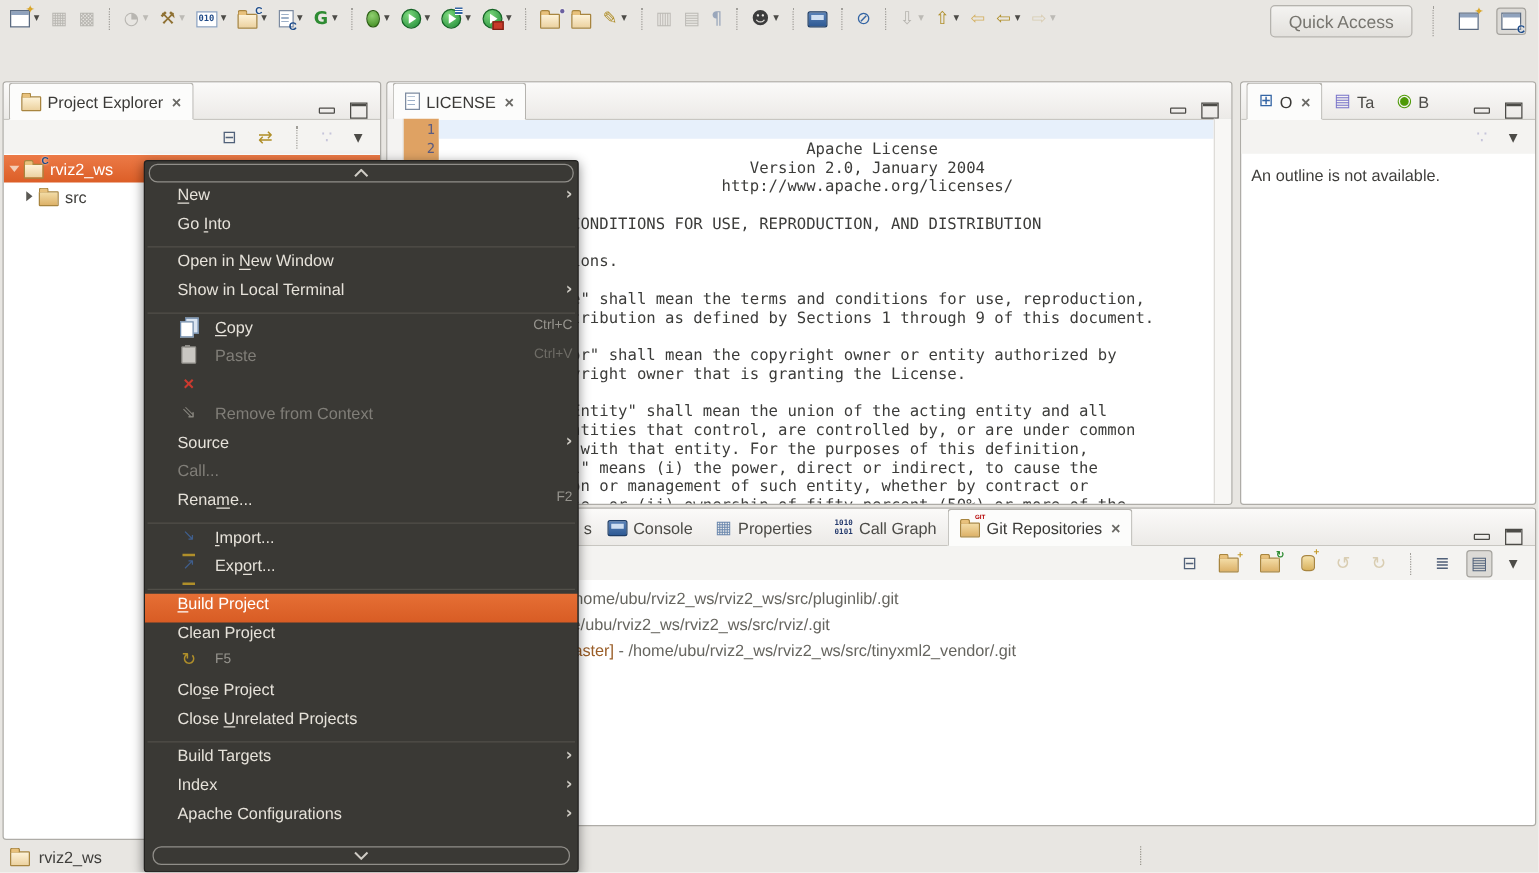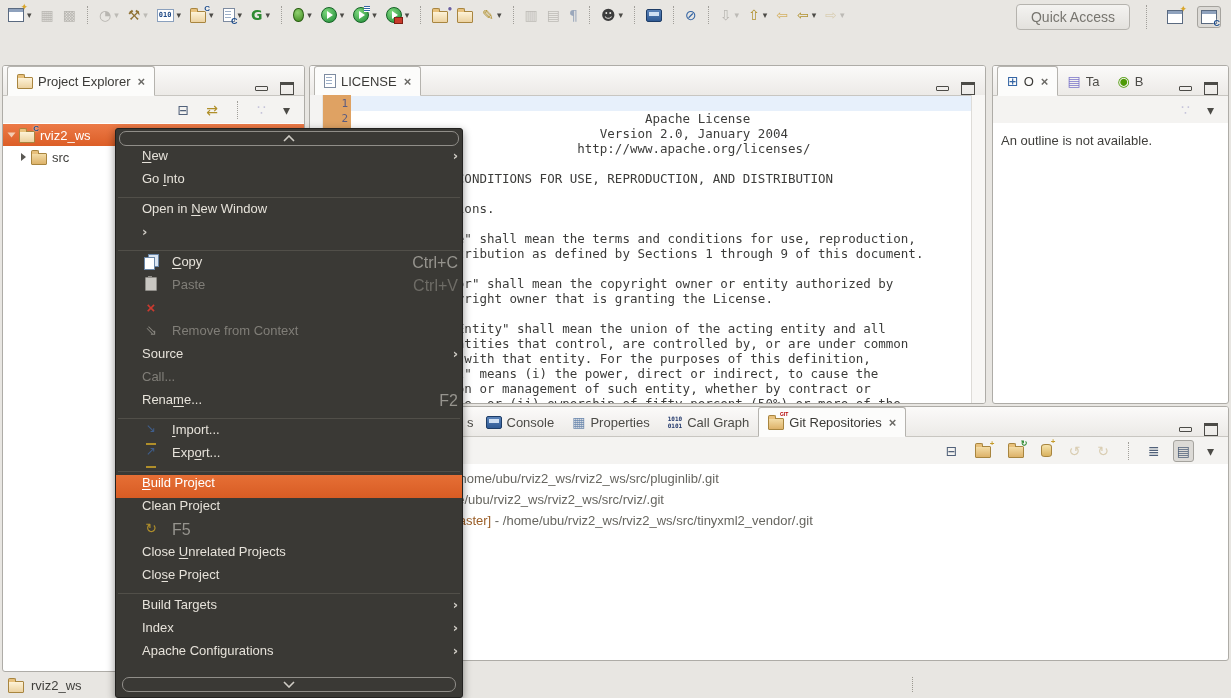--- a/index.html
+++ b/index.html
@@ -64,21 +64,21 @@
   .statusbar{position:absolute;left:0;top:672px;right:0;height:26px;display:flex;align-items:center;gap:7px;padding-left:8px;font-size:13px;color:#3f3e3b}
   .sbsep{position:absolute;left:912px;top:5px;height:15px;border-left:1px dotted #9a988f}
 
   
   .menu{position:absolute;left:115px;top:128px;width:348px;height:570px;background:#3a3935;border:1px solid #232220;border-radius:3px;box-shadow:0 3px 9px rgba(0,0,0,.45);z-index:50;box-sizing:border-box;overflow:hidden}
   .mscroll{height:13px;margin:2px 3px;border:1px solid #908e89;border-radius:7px;display:flex;align-items:center;justify-content:center}
   .mscroll.bot{position:absolute;left:3px;right:3px;bottom:3px;background:#3a3935}
   .mi{height:23px;display:flex;padding:0 4px 0 26px;font-size:13px;color:#e6e2da}
   .mi .ibox{width:18px;display:inline-flex;justify-content:center;margin-right:12px}
   .mi .lbl{flex:1;white-space:nowrap}
-  .mi .rt{font-size:16px;color:#96948e}
+  .mi .rt{font-size:11px;color:#96948e}
   .mi .sub{font-family:"DejaVu Sans",sans-serif;font-weight:bold;color:#cfccc5}
   .mi.dis{color:#807e78}
   .mi.dis .rt{color:#6e6c66}
   .mi.hl{background:linear-gradient(#e66f35,#d85c24);color:#fff}
   .msep{height:1px;background:#514f49;margin:3px 2px}
   u{text-underline-offset:2px}
 
   
   .fold{position:relative;display:inline-block;width:14px;height:10px;background:linear-gradient(#f3dca6,#ddb269);border:1px solid #a8853f;border-radius:1px;margin-top:3px}
   .fold::before{content:"";position:absolute;left:-1px;top:-4px;width:6px;height:3px;background:#e8c17c;border:1px solid #a8853f;border-bottom:none;border-radius:2px 2px 0 0}
@@ -441,20 +441,21 @@
         <span class="sub">›</span>
       </div>
       <div class="mi">
         <span class="lbl">Go <u>I</u>nto</span>
       </div>
       <div class="msep"></div>
       <div class="mi">
         <span class="lbl">Open in <u>N</u>ew Window</span>
       </div>
       <div class="mi">
+        <span class="lbl">Show in Local Terminal</span>
         <span class="sub">›</span>
       </div>
       <div class="msep"></div>
       <div class="mi">
         <span class="ibox">
           <span class="mic-copy"></span>
         </span>
         <span class="lbl"><u>C</u>opy</span>
         <span class="rt">Ctrl+C</span>
       </div>
@@ -507,24 +508,24 @@
       <div class="mi">
         <span class="lbl">Clean Project</span>
       </div>
       <div class="mi">
         <span class="ibox">
           <span class="tg" style="color: rgb(176, 143, 42);">↻</span>
         </span>
         <span class="rt">F5</span>
       </div>
       <div class="mi">
+        <span class="lbl">Clo<u>s</u>e Project</span>
+      </div>
+      <div class="mi">
         <span class="lbl">Close <u>U</u>nrelated Projects</span>
-      </div>
-      <div class="mi">
-        <span class="lbl">Clo<u>s</u>e Project</span>
       </div>
       <div class="msep"></div>
       <div class="mi">
         <span class="lbl">Build Targets</span>
         <span class="sub">›</span>
       </div>
       <div class="mi">
         <span class="lbl">Index</span>
         <span class="sub">›</span>
       </div>

